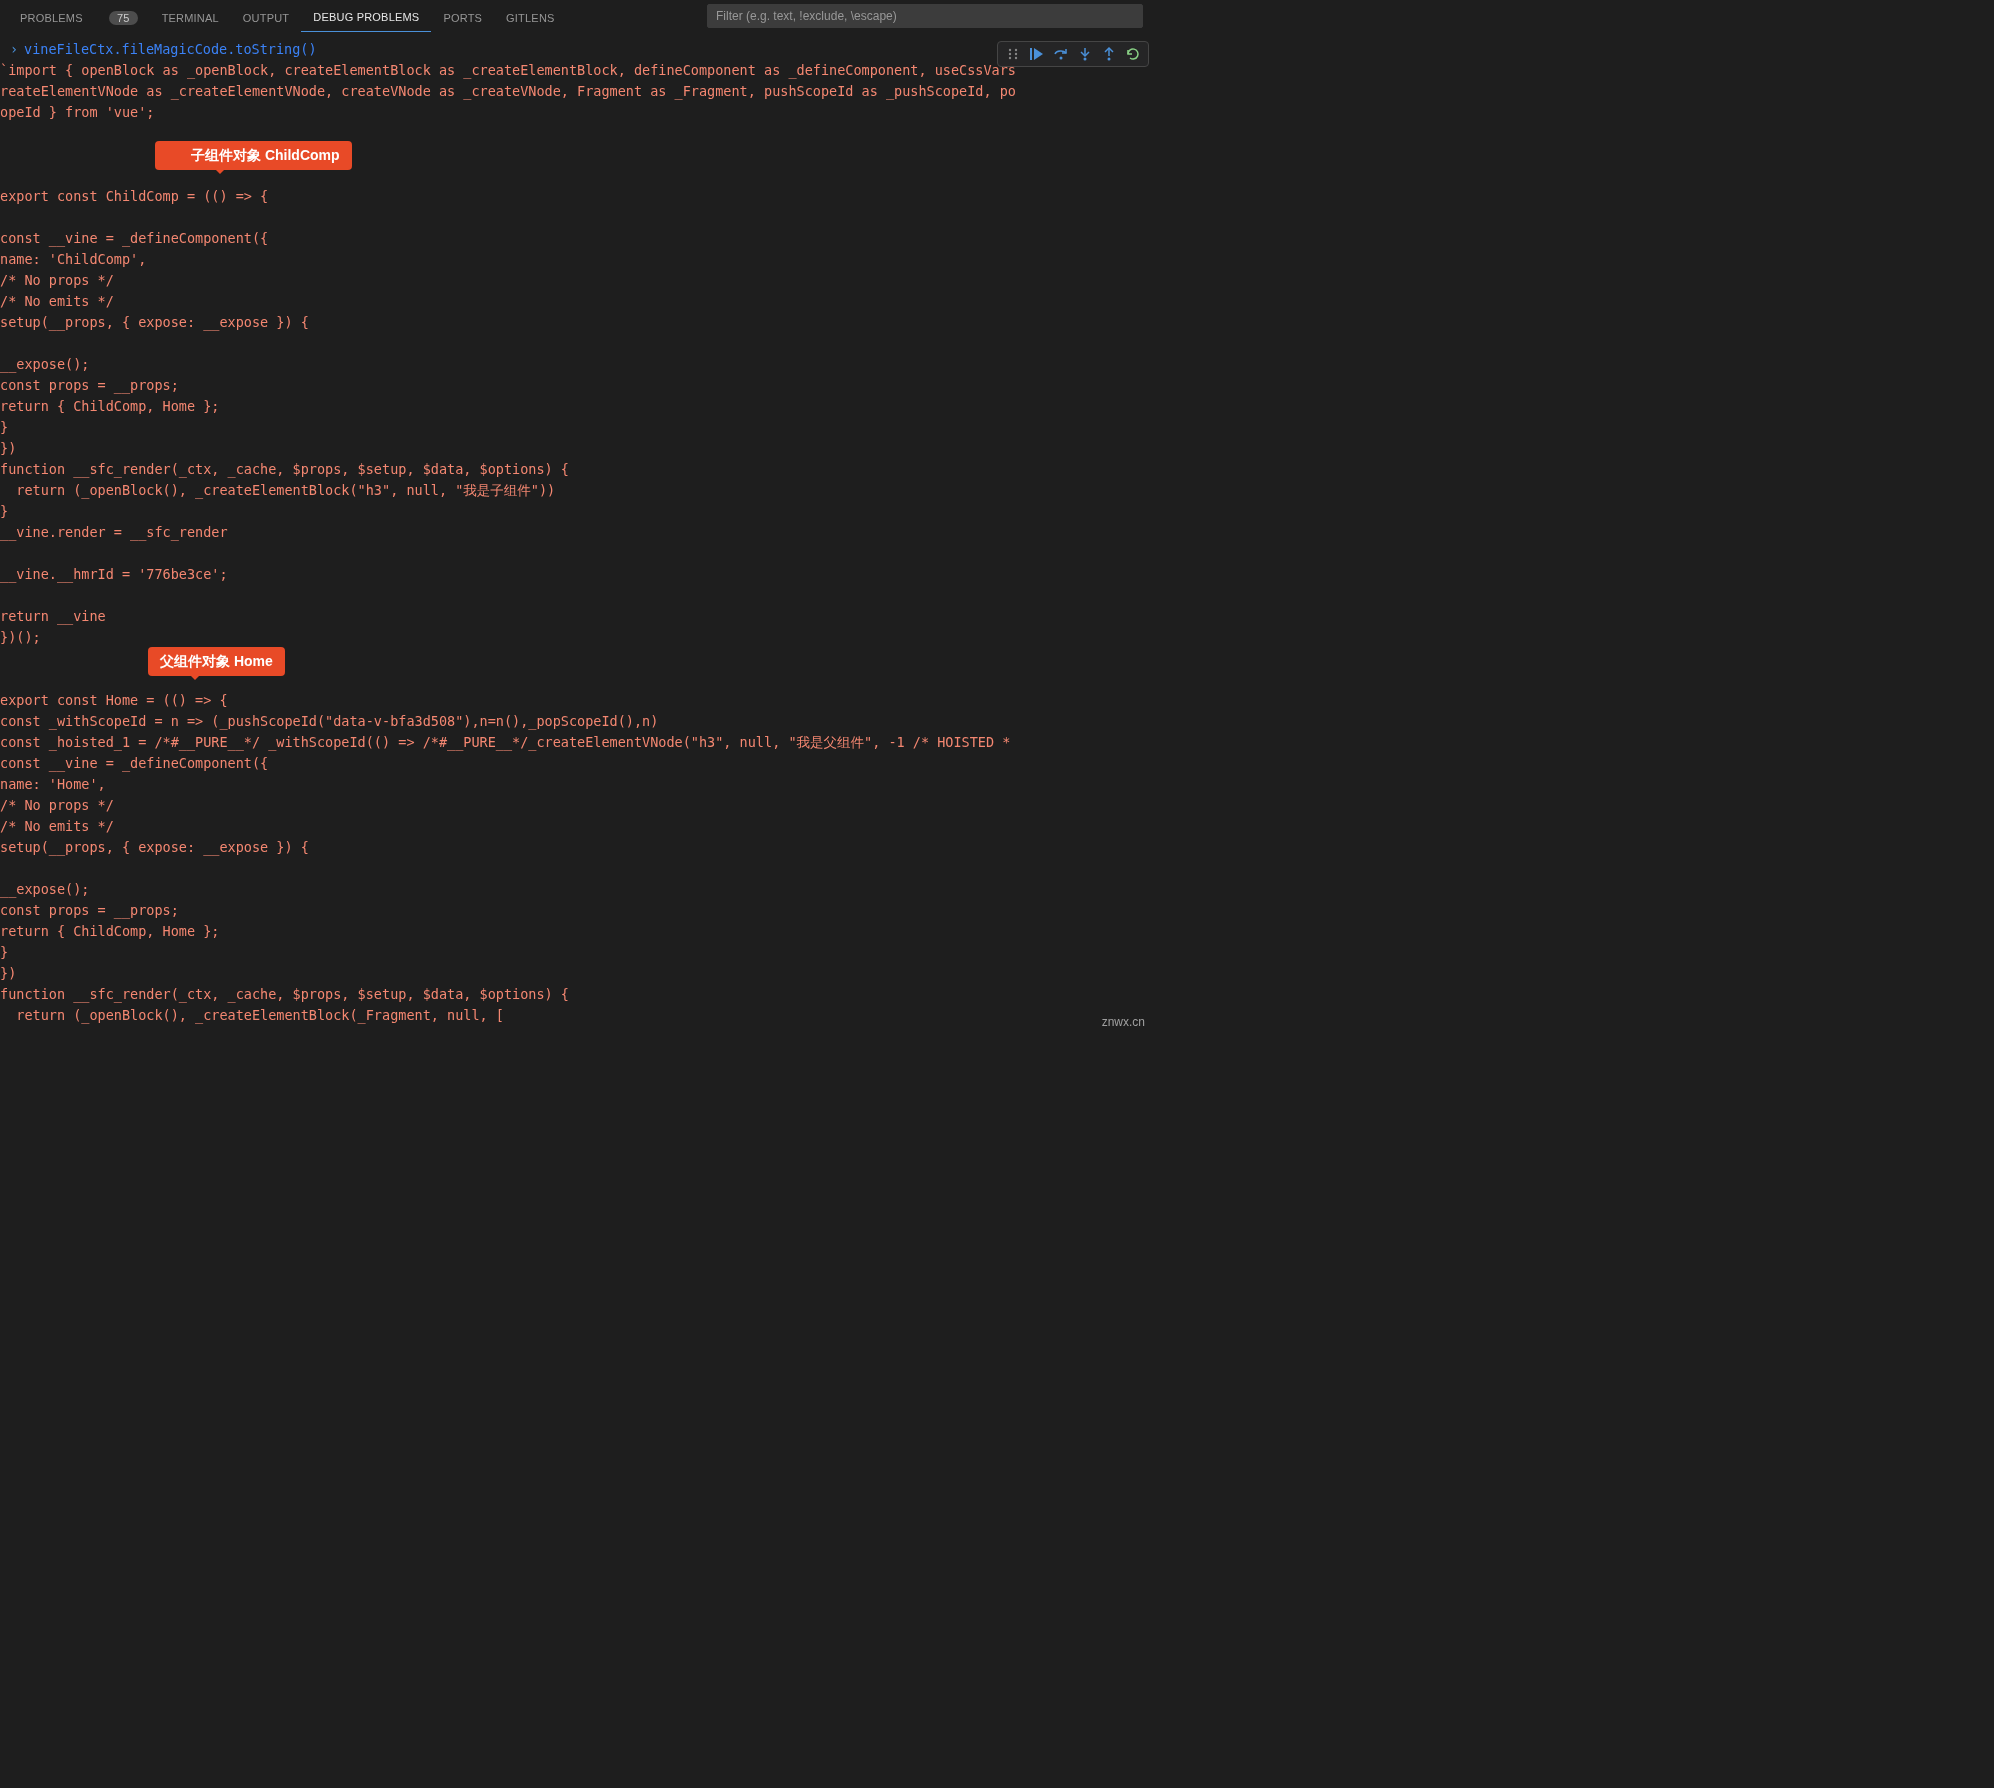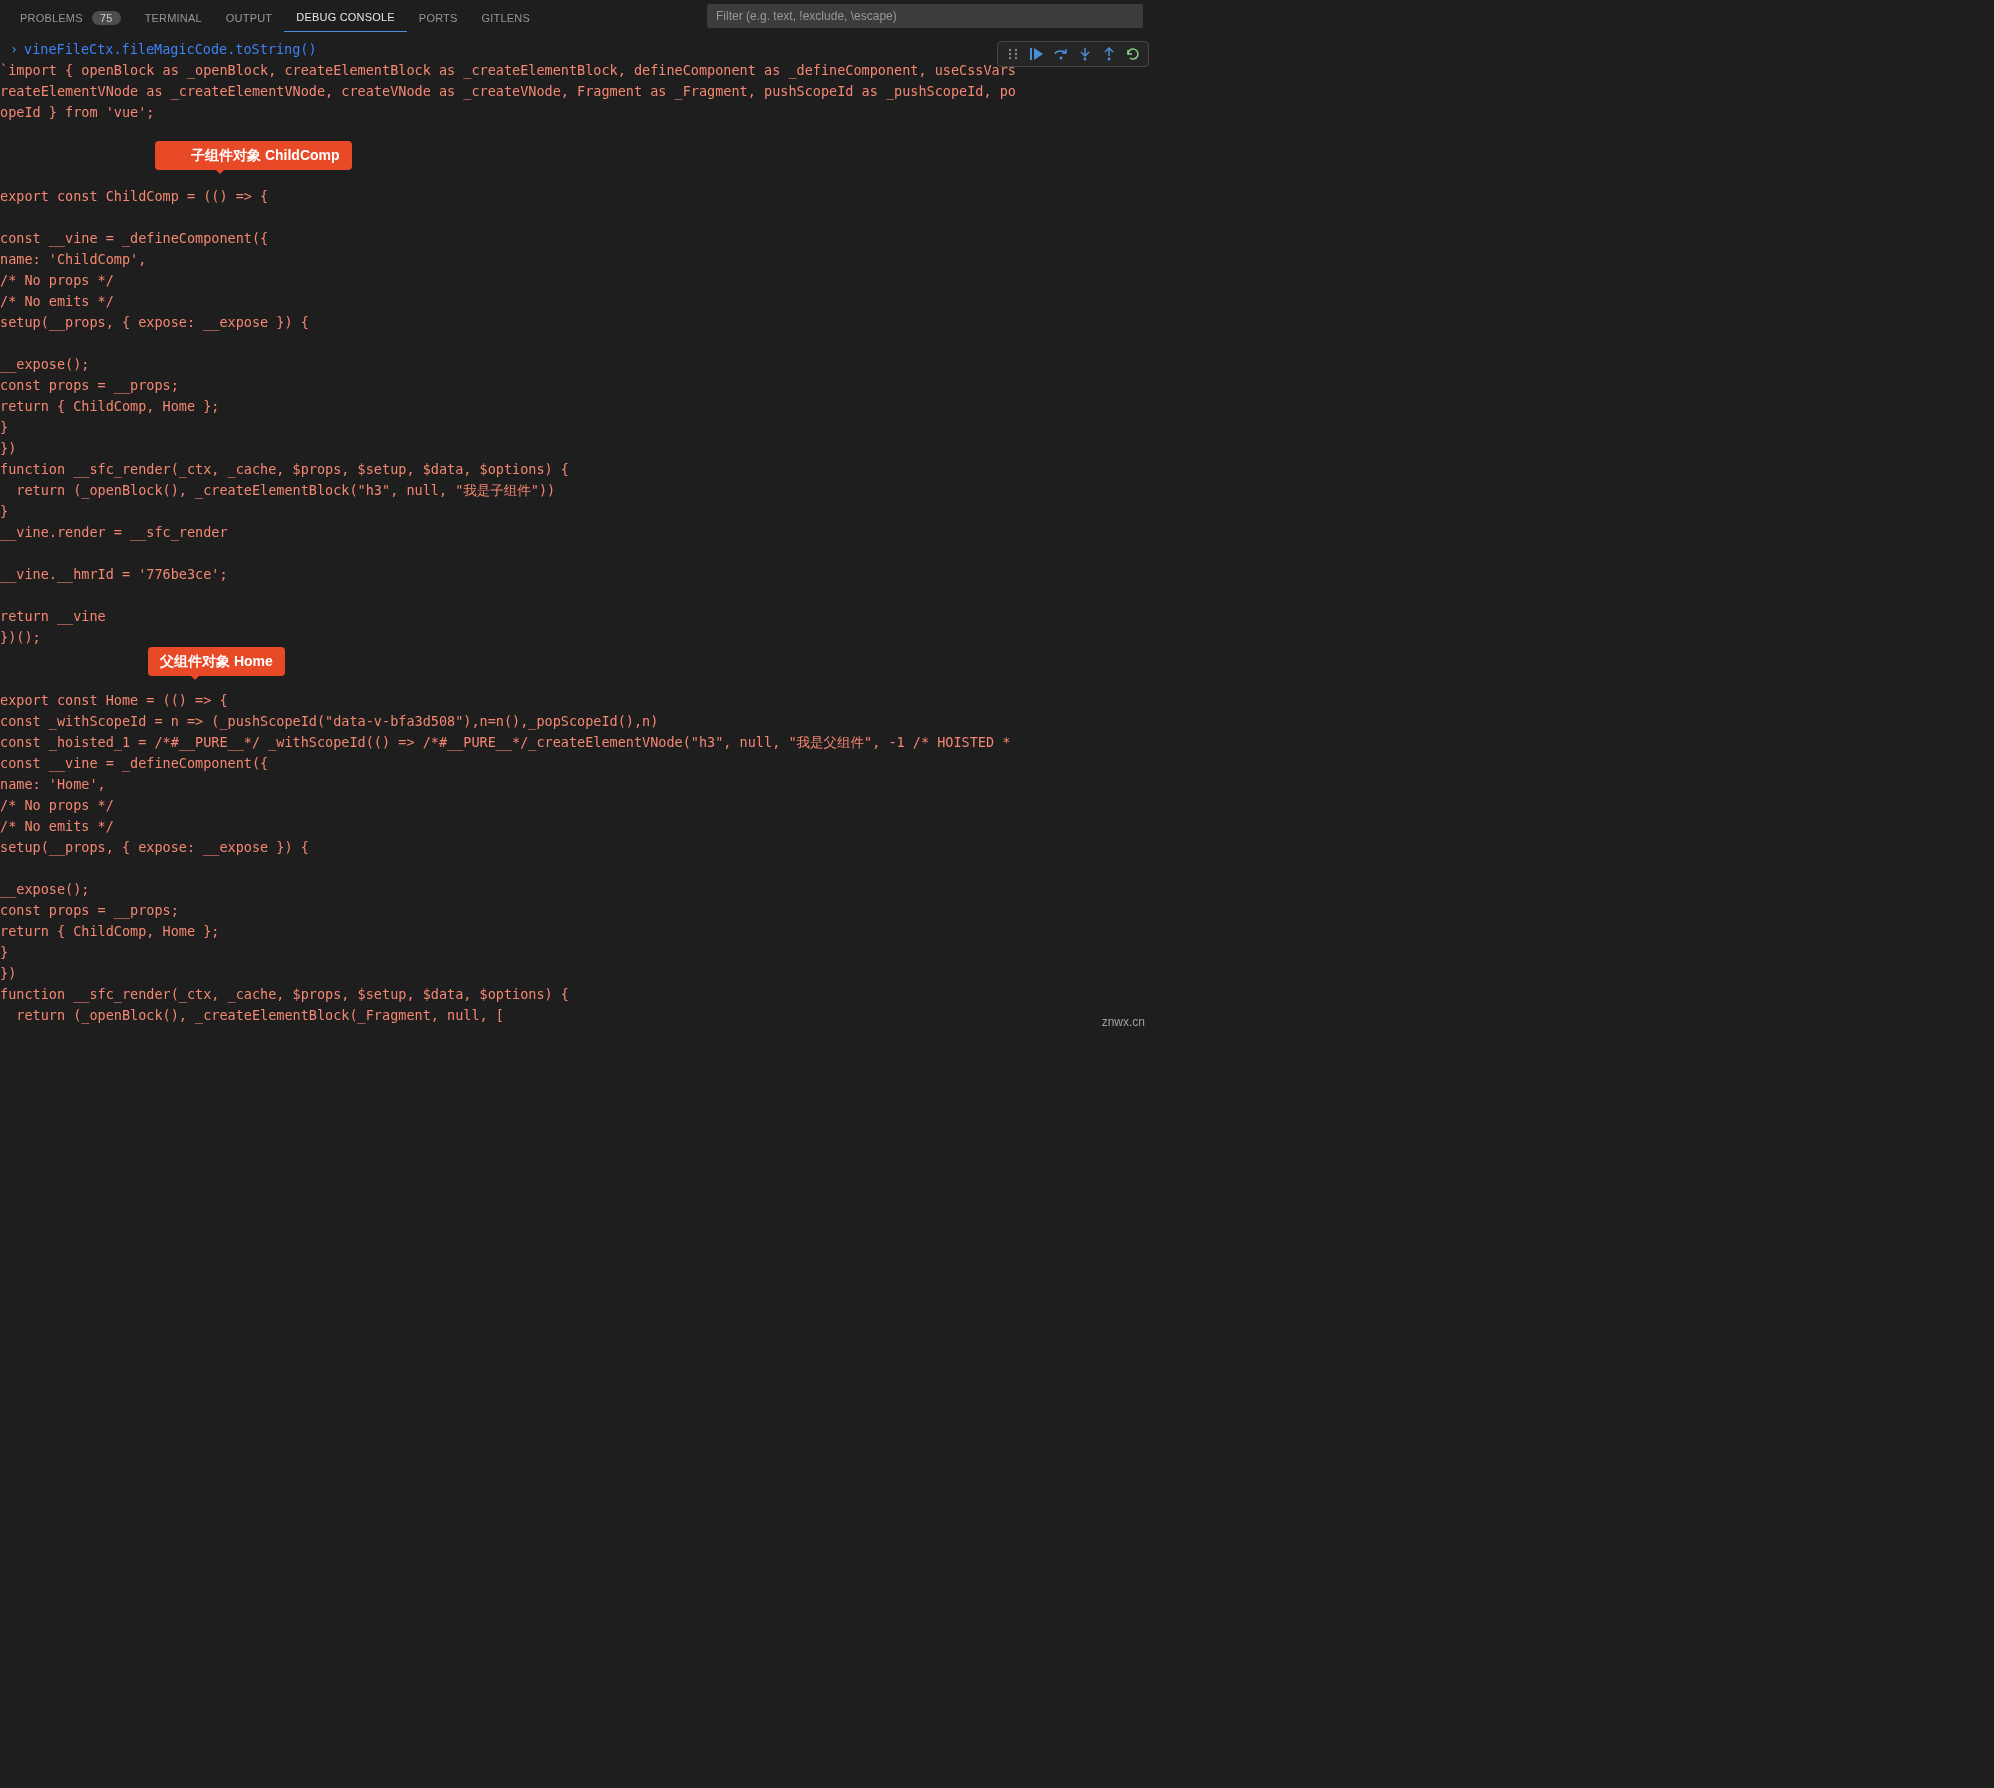--- a/index.html
+++ b/index.html
@@ -38,21 +38,21 @@
     color: #e7e7e7;
     border-bottom: 1px solid #4a90d9;
   }
   .badge {
     display: inline-block;
     background: #4d4d4d;
     color: #cccccc;
     border-radius: 10px;
     padding: 1px 8px;
     font-size: 11px;
-    margin-left: 6px;
+    margin-left: 23px;
   }
   .filter-wrap {
     position: absolute;
     right: 12px;
     top: 4px;
   }
   .filter-input {
     background: #3c3c3c;
     border: 1px solid #3c3c3c;
     color: #cccccc;
@@ -151,21 +151,21 @@
 <body>
 
 <div class="panel-header">
   <div class="tabs">
     <div class="tab">
       <span>PROBLEMS</span>
       <span class="badge">75</span>
     </div>
     <div class="tab">TERMINAL</div>
     <div class="tab">OUTPUT</div>
-    <div class="tab active">DEBUG CONSOLE</div>
+    <div class="tab active">DEBUG PROBLEMS</div>
     <div class="tab">PORTS</div>
     <div class="tab">GITLENS</div>
   </div>
   <div class="filter-wrap">
     <input class="filter-input" placeholder="Filter (e.g. text, !exclude, \escape)" style="">
   </div>
 </div>
 
 <div class="debug-toolbar">
   <span class="tb-icon grip">

